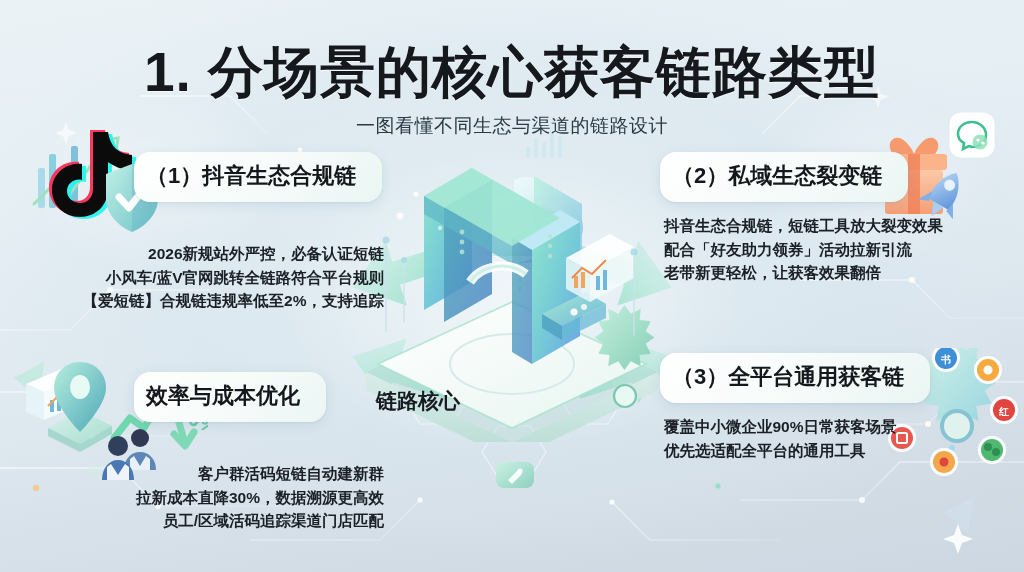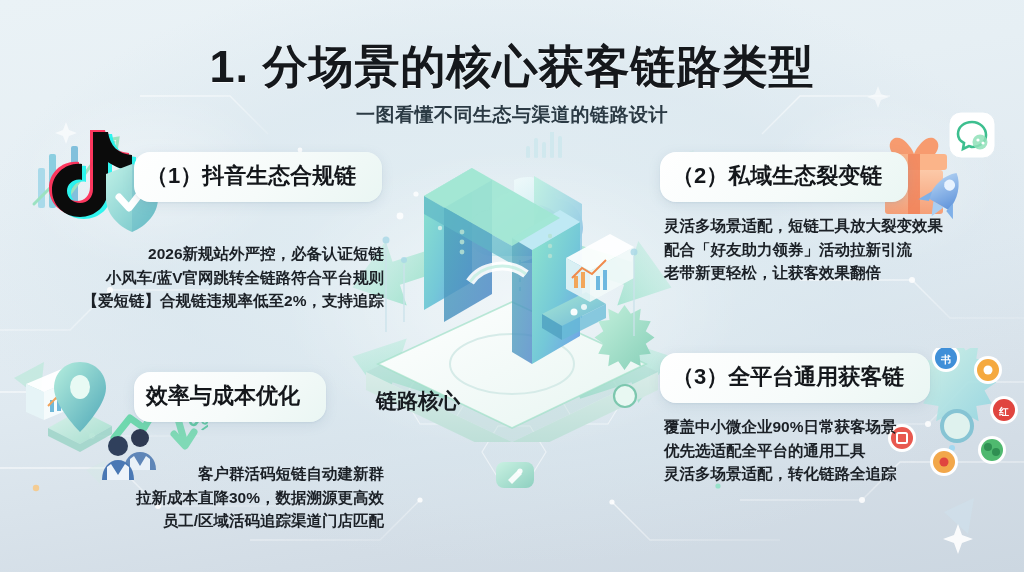--- a/index.html
+++ b/index.html
@@ -12,27 +12,27 @@
     position:relative;
   }
 
   
   .bg-layer { position:absolute; inset:0; pointer-events:none; }
 
   
   .header { position:absolute; top:0; left:0; width:1024px; text-align:center; z-index:20; }
   .title {
     margin-top:42px;
-    font-size:45px; font-weight:bold; color:#15181c;
+    font-size:55px; font-weight:bold; color:#15181c;
     letter-spacing:1px; line-height:1.1;
     text-shadow:0 1px 0 rgba(255,255,255,.7);
   }
   .subtitle {
     margin-top:10px;
-    font-size:19px; color:#2b3a44; font-weight:700; letter-spacing:.5px;
+    font-size:19px; color:#2b3a44; font-weight:400; letter-spacing:.5px;
   }
 
   
   .card { position:absolute; z-index:18; width:372px; }
   .card-tl { left:18px;  top:152px; }
   .card-tr { left:650px; top:152px; }
   .card-bl { left:18px;  top:372px; }
   .card-br { left:650px; top:353px; }
 
   .pill {
@@ -527,35 +527,34 @@
   <div class="body-text">
     <div>2026新规站外严控，必备认证短链</div>
     <div>小风车/蓝V官网跳转全链路符合平台规则</div>
     <div>【爱短链】合规链违规率低至2%，支持追踪</div>
   </div>
 </div>
 
 <div class="card card-tr">
   <div class="pill">（2）私域生态裂变链</div>
   <div class="body-text">
-    <div>灵活多场景适配，短链工具放大裂变效果</div>
+    <div>抖音生态合规链，短链工具放大裂变效果</div>
     <div>配合「好友助力领券」活动拉新引流</div>
     <div>老带新更轻松，让获客效果翻倍</div>
   </div>
 </div>
 
 <div class="card card-bl">
   <div class="pill">效率与成本优化</div>
   <div class="body-text">
     <div>客户群活码短链自动建新群</div>
     <div>拉新成本直降30%，数据溯源更高效</div>
     <div>员工/区域活码追踪渠道门店匹配</div>
   </div>
 </div>
 
 <div class="card card-br">
   <div class="pill">（3）全平台通用获客链</div>
   <div class="body-text">
     <div>覆盖中小微企业90%日常获客场景</div>
     <div>优先选适配全平台的通用工具</div>
-    <div>灵活多场景适配，转化链路全追踪</div>
   </div>
 </div>
 
 </body></html>

